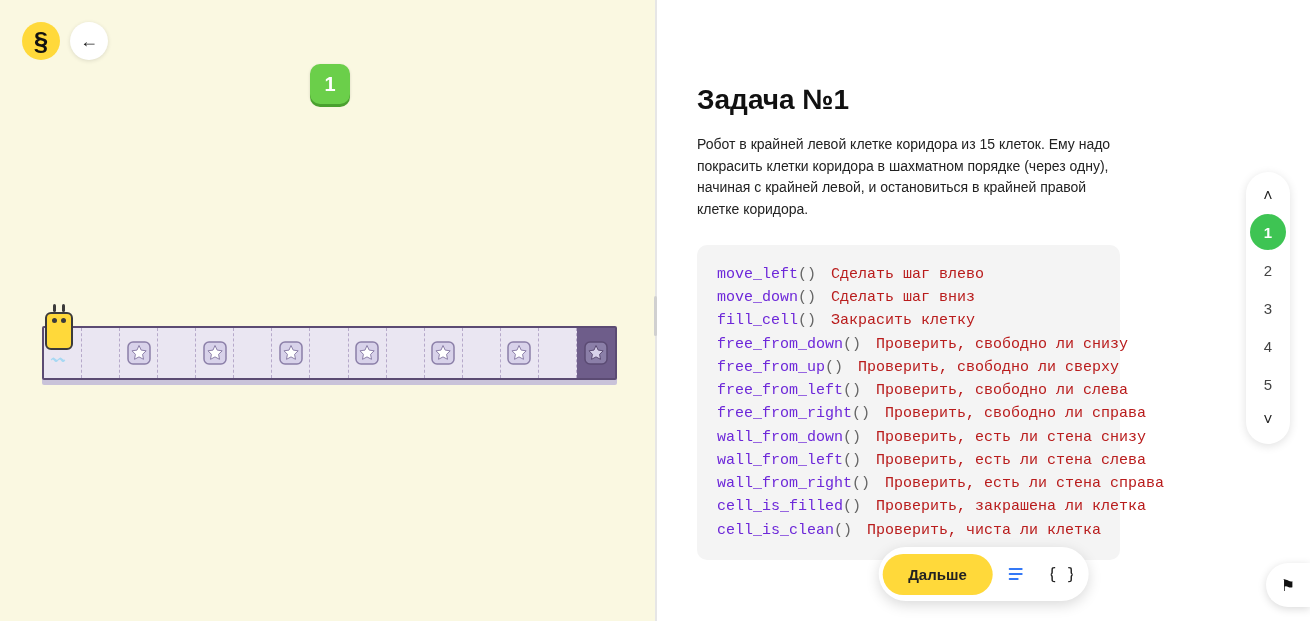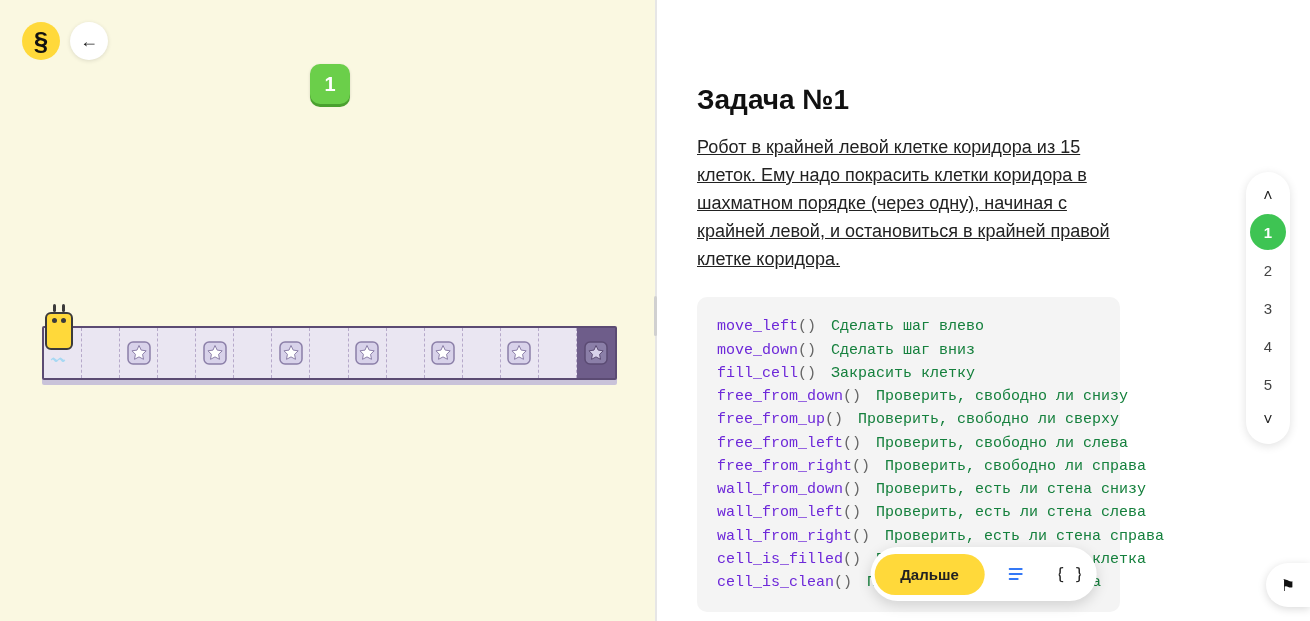--- a/index.html
+++ b/index.html
@@ -68,51 +68,51 @@
   .robot-body::before { left: 6px; }
   .robot-body::after { right: 6px; }
   .robot-eyes { position: absolute; top: 4px; left: 0; width: 100%; text-align: center; font-size: 0; }
   .robot-eyes span { display: inline-block; width: 5px; height: 5px; background: #3b3b3b; border-radius: 50%; margin: 0 2px; }
   .robot-steam { position: absolute; top: 44px; left: 6px; font-size: 14px; color: #a7d8f3; }
 
   
   .right-pane { flex: 1; height: 621px; position: relative; padding: 0 190px 0 40px; overflow: hidden; }
 
   .task-title { font-size: 28px; font-weight: 700; color: #111; margin-top: 84px; margin-bottom: 18px; }
-  .task-desc { font-size: 18px; line-height: 1.55; color: #222; max-width: 520px; margin-bottom: 24px; text-decoration: underline; }
+  .task-desc { font-size: 14px; line-height: 1.55; color: #222; max-width: 520px; margin-bottom: 24px; }
 
   .code-block {
     background: #f4f4f4; border-radius: 10px; padding: 18px 20px;
     font-family: "Courier New", monospace; font-size: 15px; line-height: 1.55;
     color: #333; max-width: 520px;
   }
   .code-line { white-space: nowrap; }
   .fn { color: #6d28d9; }
   .paren { color: #666; }
-  .cmt { color: #15803d; margin-left: 6px; }
+  .cmt { color: #b91c1c; margin-left: 6px; }
 
   
   .task-nav {
     position: absolute; top: 172px; right: 20px;
     width: 44px; background: #fff; border-radius: 22px;
     display: flex; flex-direction: column; align-items: center;
     padding: 10px 0; box-shadow: 0 2px 10px rgba(0,0,0,.12);
     gap: 4px;
   }
   .nav-arrow { width: 44px; height: 28px; display: flex; align-items: center; justify-content: center; font-size: 16px; color: #222; cursor: pointer; }
   .nav-item {
     width: 36px; height: 36px; border-radius: 50%; display: flex; align-items: center; justify-content: center;
     font-size: 15px; color: #444; cursor: pointer;
   }
   .nav-item.active { background: #3ec453; color: #fff; font-weight: 700; }
 
   
   .bottom-bar {
     position: absolute; bottom: 20px; left: 50%; transform: translateX(-50%);
-    display: flex; align-items: center; gap: 8px;
+    display: flex; align-items: center; gap: 0;
     background: #fff; border-radius: 999px; padding: 4px;
     box-shadow: 0 4px 14px rgba(0,0,0,.15);
   }
   .next-btn {
     background: #ffd93a; color: #222; font-weight: 600; font-size: 15px;
     padding: 12px 26px; border-radius: 999px; cursor: pointer; border: none;
   }
   .pill-icon {
     width: 46px; height: 46px; display: flex; align-items: center; justify-content: center;
     cursor: pointer; color: #333; font-size: 18px;

